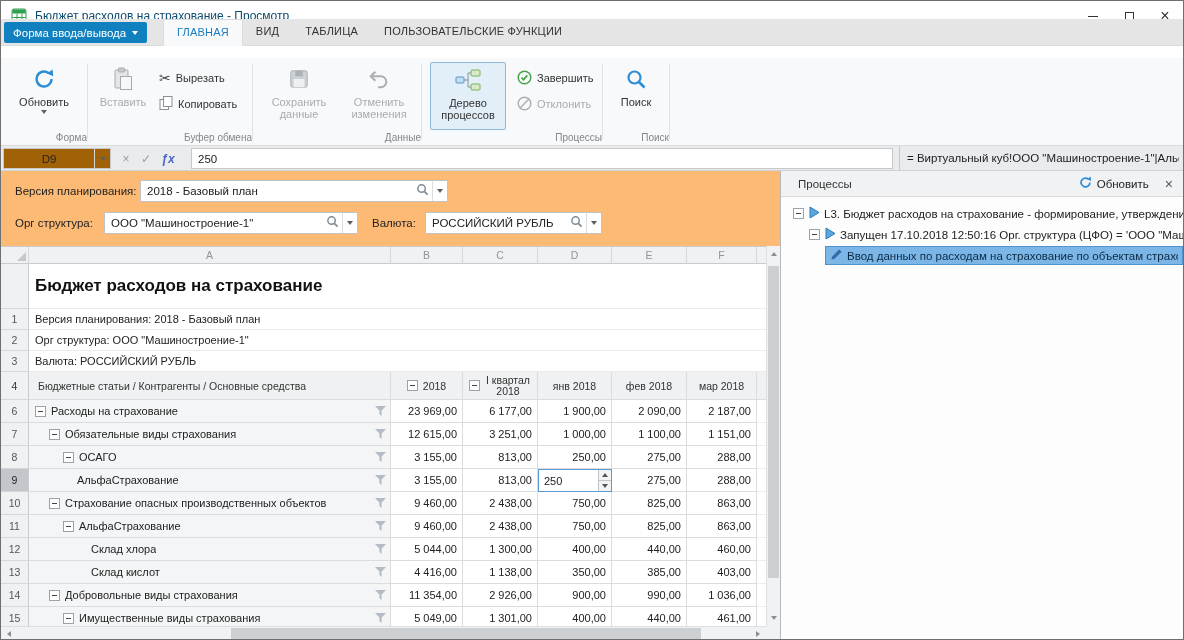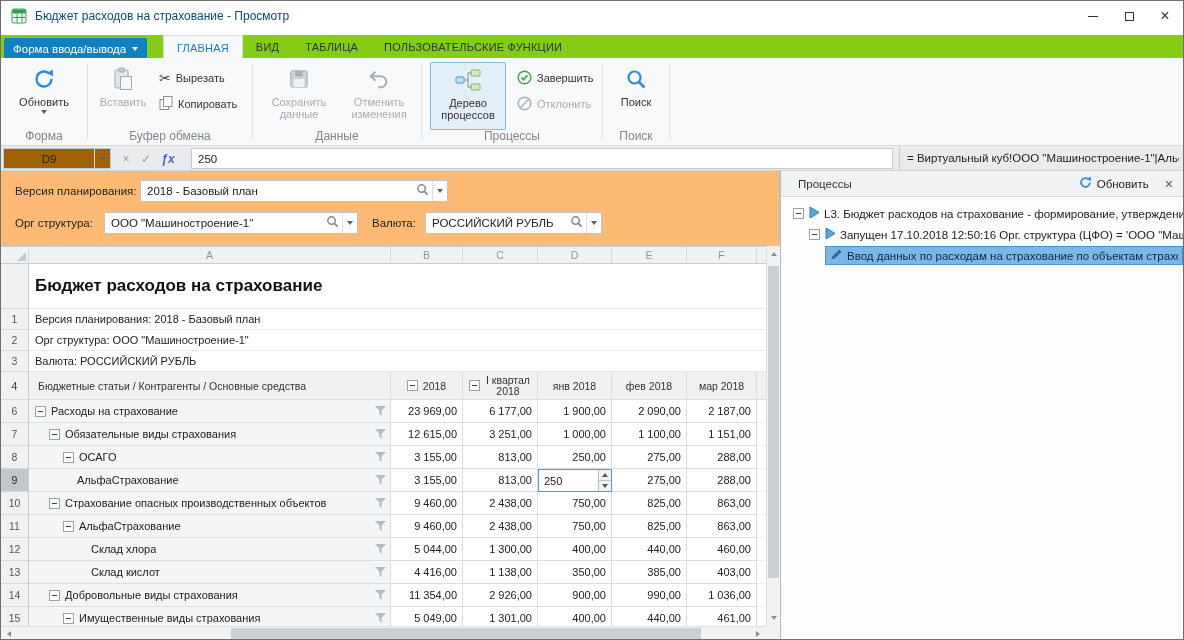--- a/index.html
+++ b/index.html
@@ -11,32 +11,32 @@
 .titlebar{position:absolute;top:0;left:0;right:0;height:30px;background:#fff;display:flex;align-items:center}
 .appicon{margin-left:10px;width:16px;height:16px;flex:none}
 .title-text{margin-left:8px;font-size:12px;color:#0c4a6e;white-space:nowrap}
 .wincontrols{margin-left:auto;display:flex;height:30px}
 .winbtn{width:36px;height:30px;display:flex;align-items:center;justify-content:center;color:#333}
 .ic-min{width:10px;height:1px;background:#333}
 .ic-max{width:9px;height:9px;border:1px solid #333}
 .ic-close{font-size:16px;line-height:16px;color:#333}
 
 
-.tabbar{position:absolute;top:34px;left:0;right:0;height:27px;background:#84cc16;border-bottom:1px solid #d9dbdd;display:flex;align-items:flex-start}
+.tabbar{position:absolute;top:18px;left:0;right:0;height:27px;background:#e5e5e5;border-bottom:1px solid #d9dbdd;display:flex;align-items:flex-start}
 .appmenu{position:absolute;left:3px;top:3px;height:21px;background:#1080bf;color:#fff;font-size:11.5px;border-radius:2px;display:flex;align-items:center;padding:0 9px;gap:6px}
 .dd{width:0;height:0;border-left:3.5px solid transparent;border-right:3.5px solid transparent;border-top:4px solid #5a6065;flex:none}
 .appmenu .dd{border-top-color:#fff}
 .tabs{display:flex;margin-left:162px}
 .tab{padding:0 13px;line-height:25px;font-size:11px;color:#333;letter-spacing:.2px}
 .tab.active{color:#1a7dc0;background:#f8f9fa;border:1px solid #d9dbdd;border-bottom:1px solid #f8f9fa;margin-bottom:-1px}
 
 
 .ribbon{position:absolute;top:57px;left:0;right:0;height:88px;background:#f8f9fa;border-bottom:1px solid #d9dbdd}
 .rgroup{position:absolute;top:0;bottom:0}
-.glabel{position:absolute;bottom:2px;left:0;right:0;text-align:center;font-size:12px;color:#82878c;white-space:nowrap}
+.glabel{position:absolute;bottom:2px;left:0;right:0;text-align:right;font-size:10px;color:#82878c;white-space:nowrap}
 .vsep{position:absolute;top:6px;bottom:6px;width:1px;background:#e0e2e4}
 .bigbtn{position:absolute;top:4px;height:68px;display:flex;flex-direction:column;align-items:center;border-radius:2px}
 .bicon{height:28px;display:flex;align-items:center;margin-top:3px}
 .blabel{font-size:11px;line-height:12px;text-align:center;color:#333;margin-top:3px}
 .bigbtn.disabled .blabel{color:#a8acb0}
 .bigbtn.selected{background:#e2eef8;border:1px solid #8cbade}
 .smbtn{position:absolute;height:20px;display:flex;align-items:center;gap:5px;font-size:11px;color:#333;padding:0 5px;white-space:nowrap}
 .smbtn.disabled{color:#a8acb0}
 .cutglyph{font-size:14px;color:#444}
 

